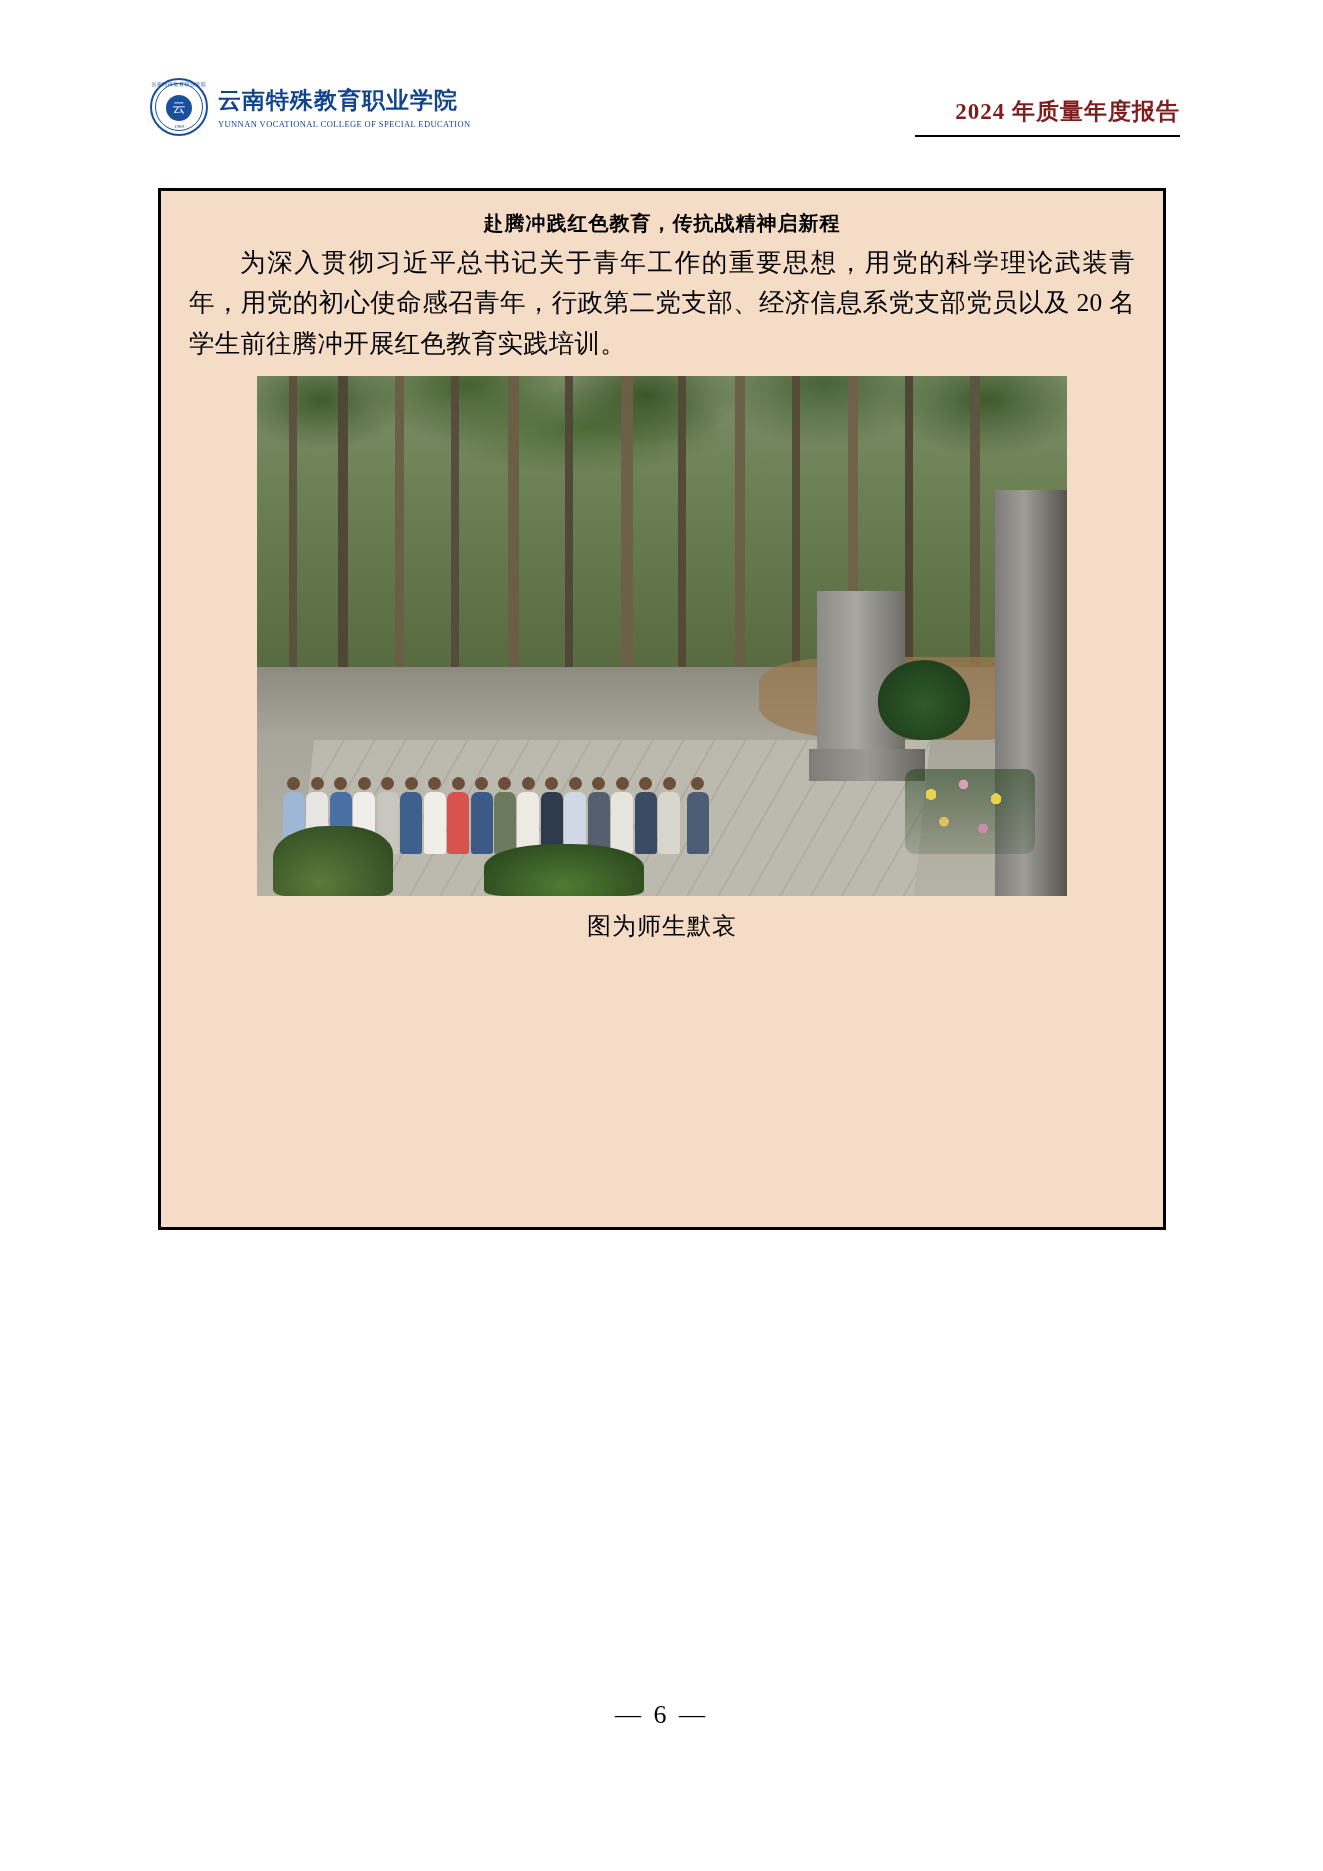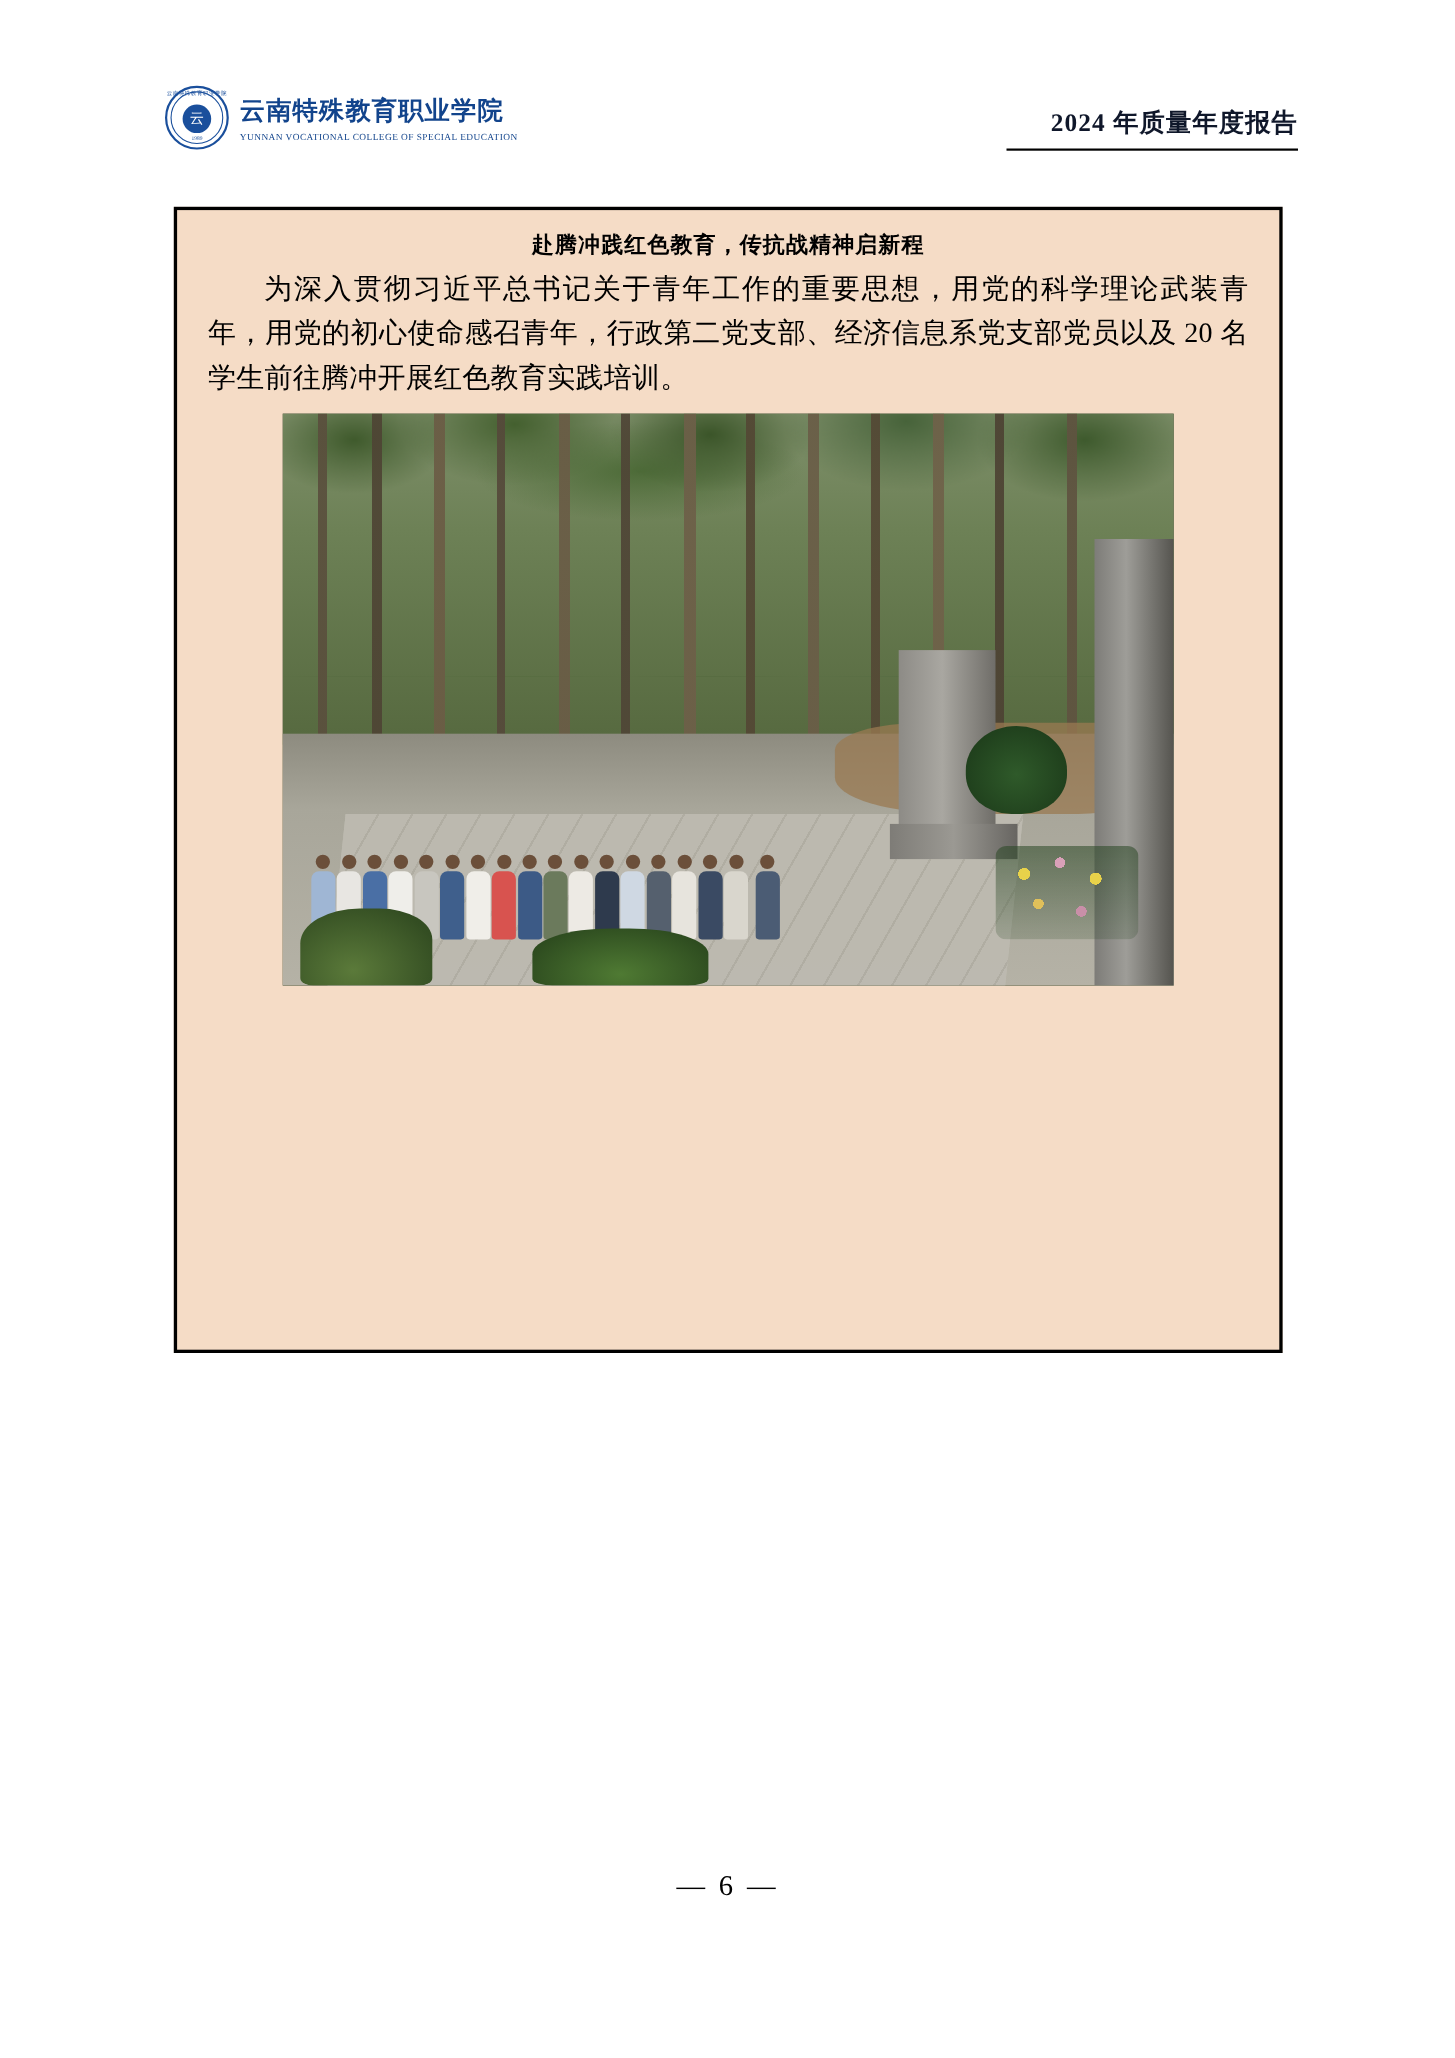--- a/index.html
+++ b/index.html
@@ -114,21 +114,21 @@
   .header-right {
     position: absolute;
     right: 0;
     top: 18px;
     text-align: right;
   }
   .header-title {
     font-size: 23px;
     font-weight: bold;
     letter-spacing: 1px;
-    color: #0f172a;
+    color: #7f1d1d;
     white-space: nowrap;
   }
   .header-rule {
     margin-top: 8px;
     width: 265px;
     height: 2px;
     background: #000;
     margin-left: auto;
   }
 
@@ -413,18 +413,19 @@
           <div class="person" style="left:88%;">
               <div class="head"></div>
               <div class="body" style="background:#4b5c74;"></div>
             </div>
         </div>
 
         <div class="shrub-front2"></div>
         <div class="shrub-front"></div>
       </div>
 
+      <div class="photo-caption">图为师生默哀</div>
     </div>
   </div>
 
   <div class="footer">— 6 —</div>
 
 </div>
 
 </body></html>

